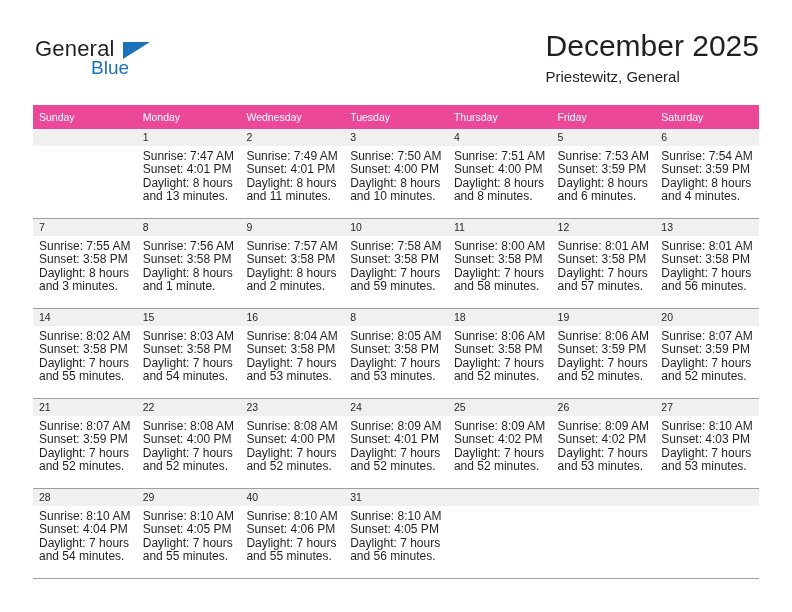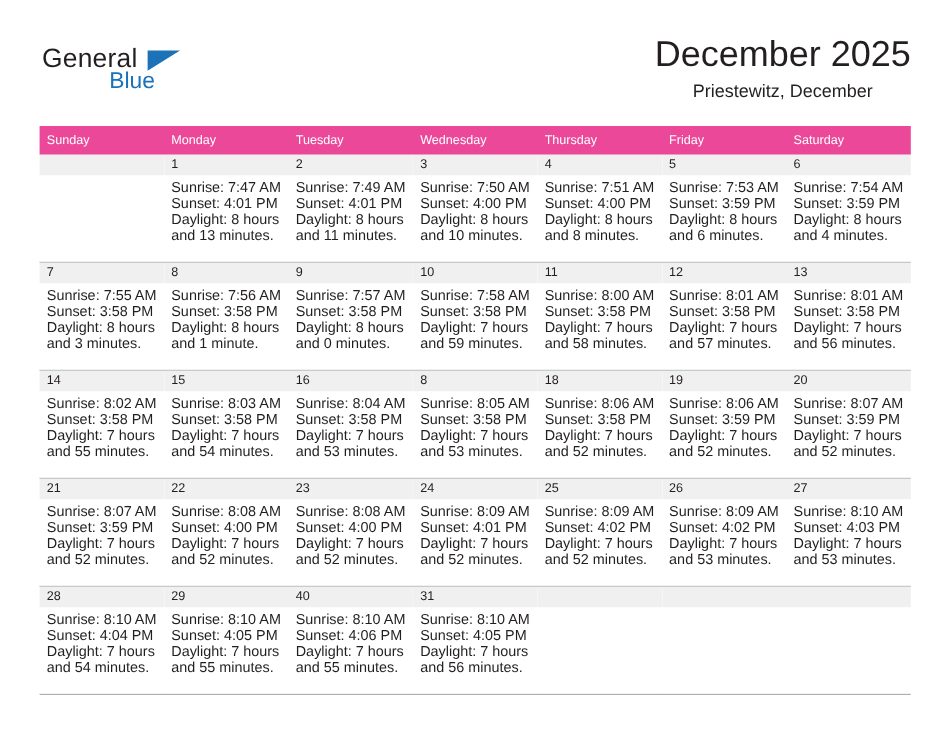--- a/index.html
+++ b/index.html
@@ -58,21 +58,21 @@
     left: 58px;
     top: 21px;
     font-size: 19px;
     color: #1b72b8;
     font-family: "Liberation Sans", sans-serif;
   }
   .title-block {
     position: absolute;
     right: 0;
     top: 0;
-    text-align: center;
+    text-align: left;
   }
   .cal-title {
     font-size: 30px;
     font-weight: normal;
     color: #231f20;
     line-height: 36px;
     white-space: nowrap;
   }
   .cal-subtitle {
     font-size: 15px;
@@ -140,31 +140,31 @@
   <div class="header">
 
     <div class="logo">
       <span class="logo-general">General</span>
       <span class="logo-triangle"></span>
       <span class="logo-blue">Blue</span>
     </div>
 
     <div class="title-block">
       <div class="cal-title">December 2025</div>
-      <div class="cal-subtitle">Priestewitz, December</div>
+      <div class="cal-subtitle">Priestewitz, General</div>
     </div>
 
   </div>
 
   <div class="calendar">
     <div class="weekdays" id="weekday-row">
         <div class="weekday">Sunday</div>
         <div class="weekday">Monday</div>
+        <div class="weekday">Wednesday</div>
         <div class="weekday">Tuesday</div>
-        <div class="weekday">Wednesday</div>
         <div class="weekday">Thursday</div>
         <div class="weekday">Friday</div>
         <div class="weekday">Saturday</div>
       </div>
     <div id="weeks-container">
         <div class="week">
           <div class="daycell empty">
             <span class="daynum"></span>
           </div>
           <div class="daycell">
@@ -240,21 +240,21 @@
               <div>Daylight: 8 hours</div>
               <div>and 1 minute.</div>
             </div>
           </div>
           <div class="daycell">
             <span class="daynum">9</span>
             <div class="details">
               <div>Sunrise: 7:57 AM</div>
               <div>Sunset: 3:58 PM</div>
               <div>Daylight: 8 hours</div>
-              <div>and 0 minutes.</div>
+              <div>and 2 minutes.</div>
             </div>
           </div>
           <div class="daycell">
             <span class="daynum">10</span>
             <div class="details">
               <div>Sunrise: 7:58 AM</div>
               <div>Sunset: 3:58 PM</div>
               <div>Daylight: 7 hours</div>
               <div>and 59 minutes.</div>
             </div>

